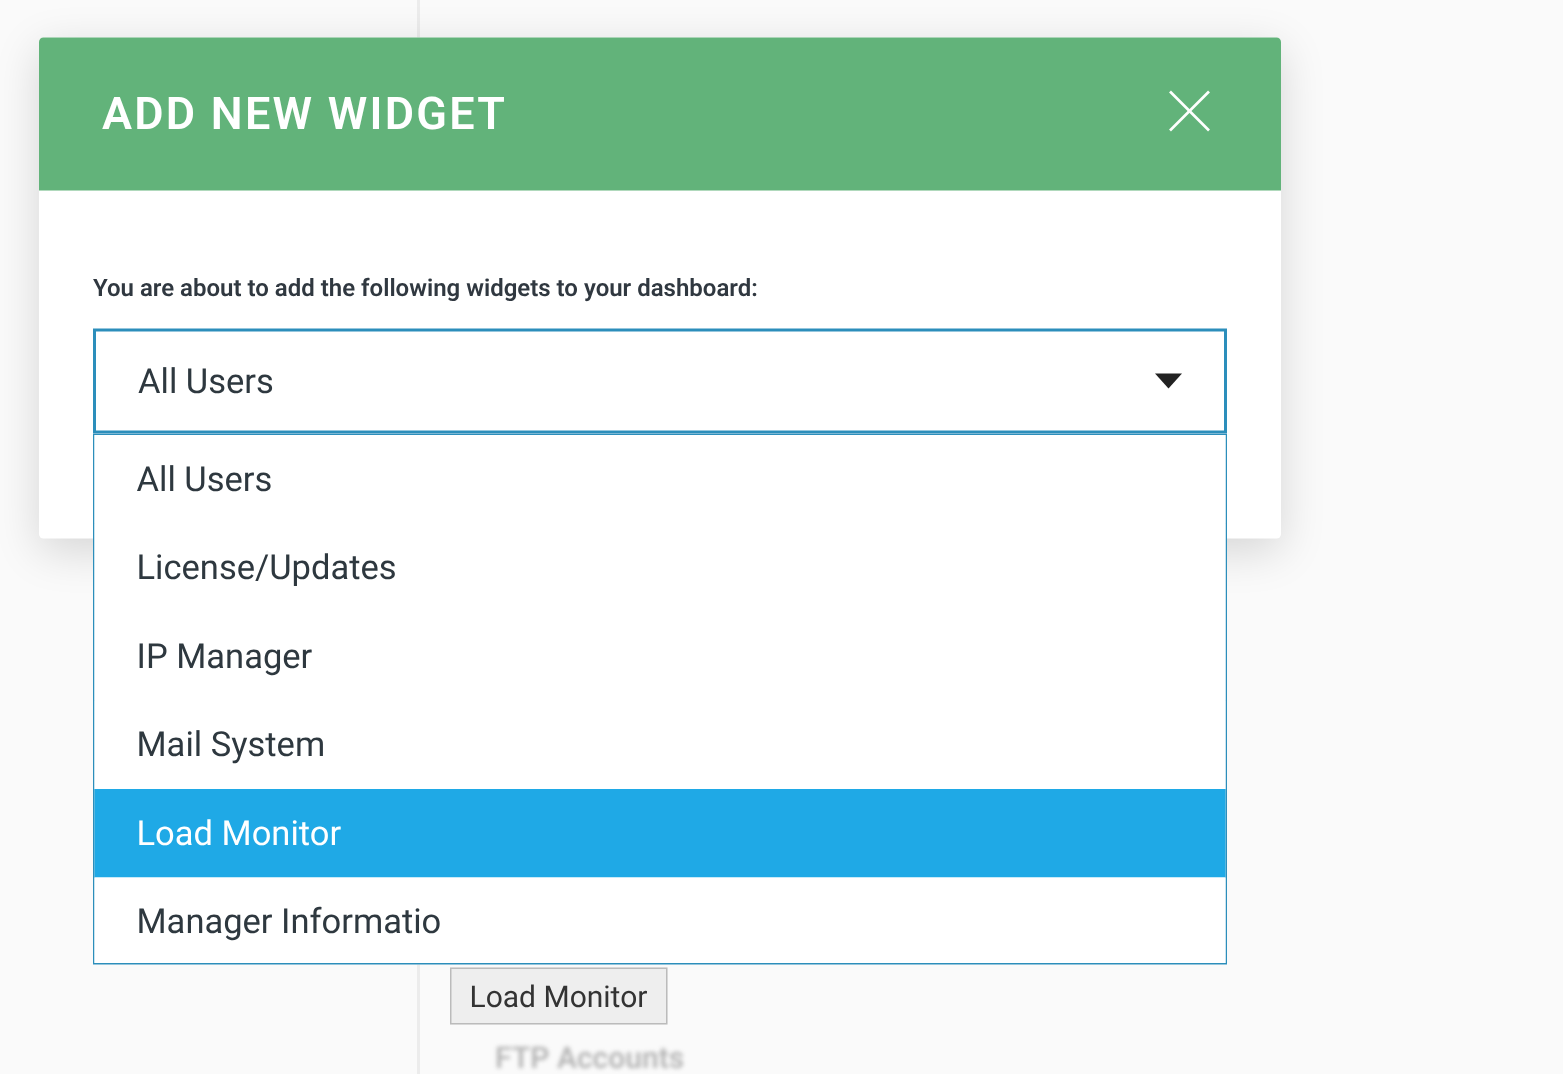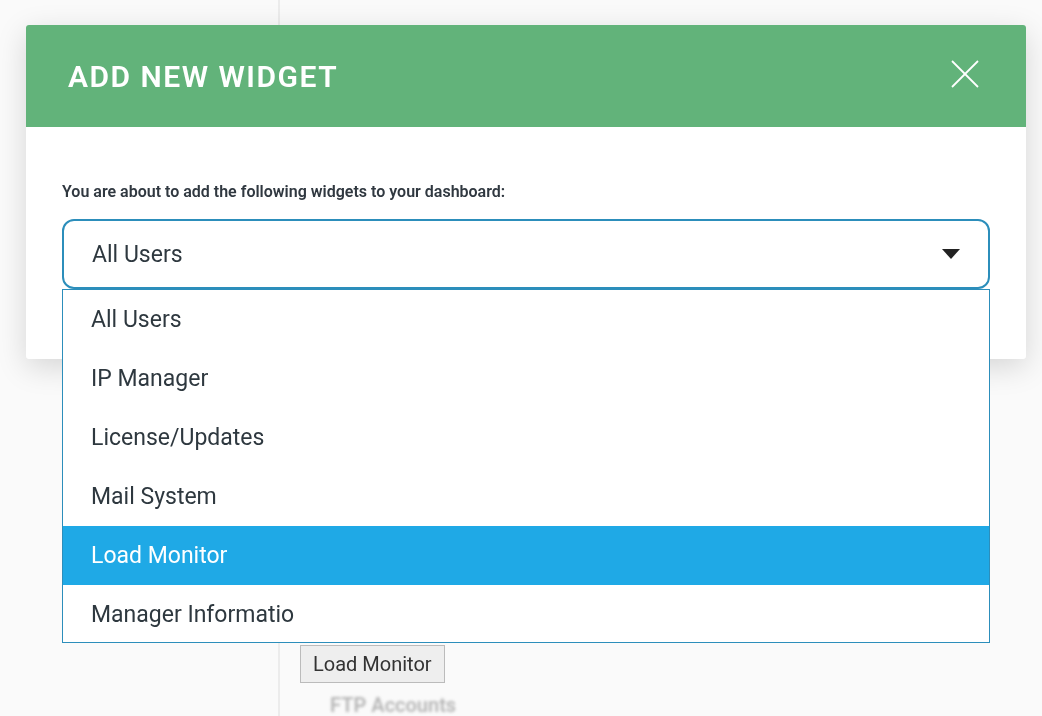--- a/index.html
+++ b/index.html
@@ -39,21 +39,21 @@
       color: #999;
       font-size: 20px;
       font-weight: 600;
       filter: blur(1.5px);
       opacity: 0.7;
     }
     .modal {
       position: absolute;
       left: 26px;
       top: 25px;
-      width: 1000px;
+      width: 828px;
       background: #fff;
       border-radius: 3px;
       box-shadow: 0 8px 30px rgba(0,0,0,0.15);
     }
     .modal-header {
       background: #62b37a;
       color: #fff;
       padding: 30px 42px;
       display: flex;
       align-items: center;
@@ -81,21 +81,21 @@
     }
     .prompt-text {
       font-size: 16px;
       color: #303840;
       font-weight: 600;
       margin-bottom: 18px;
     }
     .select-box {
       position: relative;
       border: 2px solid #2c8ebb;
-      border-radius: 12px;
+      border-radius: 0;
       height: 70px;
       display: flex;
       align-items: center;
       padding: 0 28px;
       cursor: pointer;
       background: #fff;
     }
     .select-value {
       font-size: 23px;
       color: #2e383f;
@@ -166,22 +166,22 @@
     </div>
   </div>
   <div class="modal-body">
     <div class="prompt-text">You are about to add the following widgets to your dashboard:</div>
     <div class="select-box">
       <div class="select-value">All Users</div>
       <div class="caret"></div>
 
       <div class="dropdown">
         <div class="dropdown-item">All Users</div>
+        <div class="dropdown-item">License/Updates</div>
         <div class="dropdown-item">IP Manager</div>
-        <div class="dropdown-item">License/Updates</div>
         <div class="dropdown-item">Mail System</div>
         <div class="dropdown-item highlighted">Load Monitor</div>
         <div class="dropdown-item partial">Manager Informatio</div>
       </div>
     </div>
   </div>
 </div>
 
 <div class="tooltip">Load Monitor</div>
 

